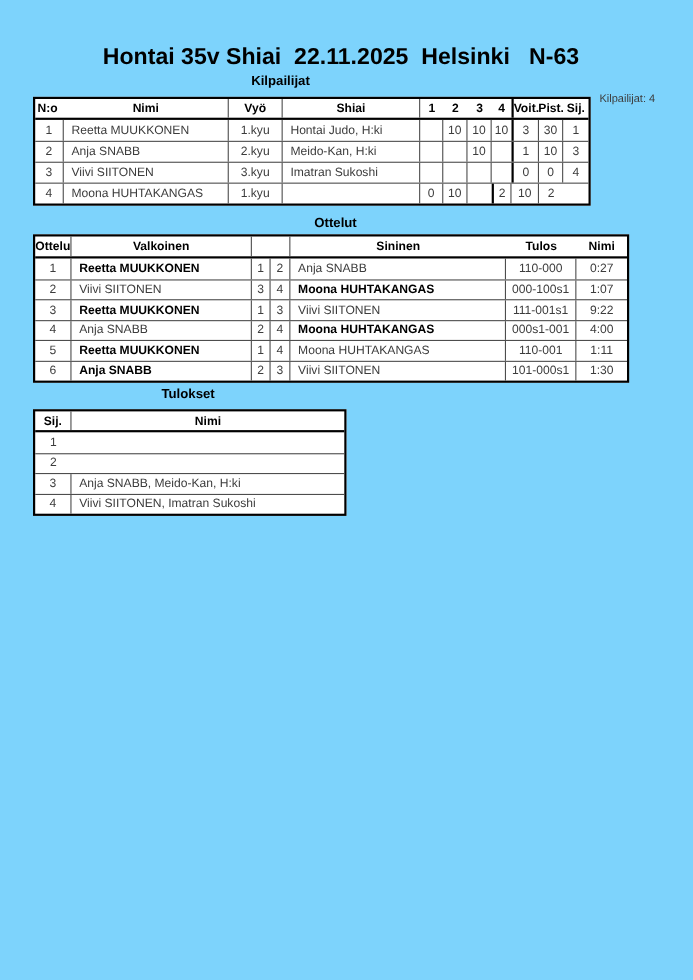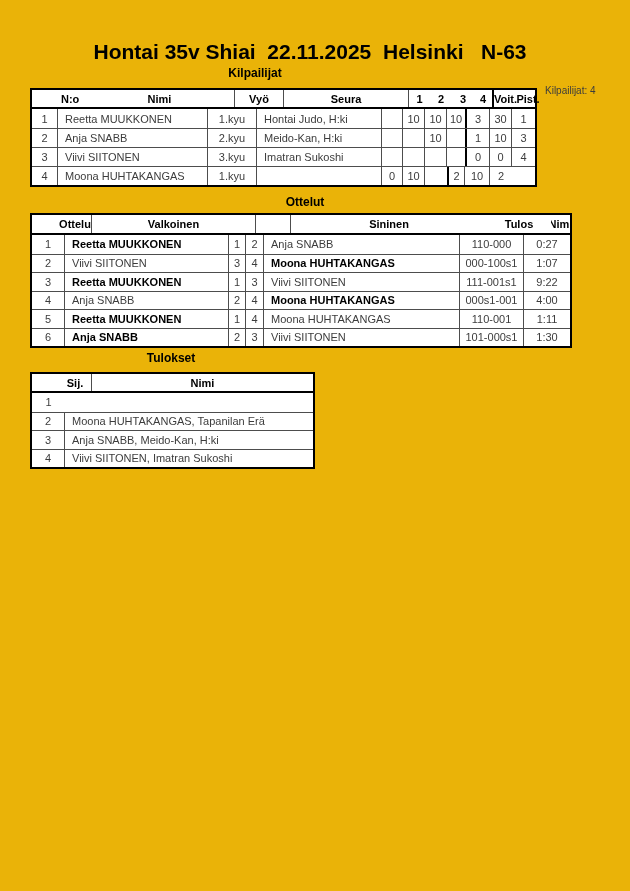--- a/index.html
+++ b/index.html
@@ -1,21 +1,21 @@
 <!DOCTYPE html>
 <html><head>
 <meta charset="utf-8">
 <style>
   * { box-sizing: border-box; margin: 0; padding: 0; }
   html,body { background:#ffffff; }
   #page {
     position: relative;
     width: 630px;
     height: 891px;
-    background: #eab308;
+    background: #7dd3fc;
     font-family: "Liberation Sans", "DejaVu Sans", sans-serif;
     color: #3c3c3c;
     overflow: hidden;
   }
   .title {
     position: absolute;
     top: 40px; left: 310px;
     transform: translateX(-50%);
     font-size: 21px;
     font-weight: bold;
@@ -49,21 +49,21 @@
   }
   #t1 { left: 30px; top: 88px;  width: 507px; }
   #t2 { left: 30px; top: 213px; width: 542px; }
   #t3 { left: 30px; top: 372px; width: 285px; }
   .row { display: grid; align-items: stretch; }
   #t1 .row { grid-template-columns: 26px 150px 49px 125px 21px 22px 22px 18px 25px 22px 1fr; height: 19px; }
   #t2 .row { grid-template-columns: 33px 164px 17px 18px 196px 64px 1fr; height: 18.5px; }
   #t2 .hrow { height: 20px; }
   #t3 .row { grid-template-columns: 33px 1fr; height: 18.5px; }
   #t3 .hrow { height: 19px; }
-  .hrow { border-bottom: 2px solid #000; font-weight: bold; color: #000; padding-left: 27px; }
+  .hrow { border-bottom: 2px solid #000; font-weight: bold; color: #000; }
   .drow + .drow { border-top: 1px solid #4d4d4d; }
   .c {
     display: flex;
     align-items: center;
     justify-content: center;
     border-right: 1px solid #4d4d4d;
     overflow: hidden;
     white-space: nowrap;
   }
   .c:last-child { border-right: none; }
@@ -81,21 +81,21 @@
 
   <div class="title">Hontai 35v Shiai  22.11.2025  Helsinki   N-63</div>
   <div class="section-heading" id="h-kilpailijat">Kilpailijat</div>
   <div class="count-label">Kilpailijat: 4</div>
 
   <div class="tbl" id="t1">
     <div class="row hrow">
       <div class="c hno nb">N:o</div>
       <div class="c">Nimi</div>
       <div class="c">Vyö</div>
-      <div class="c">Seura</div>
+      <div class="c">Shiai</div>
       <div class="c nb">1</div>
       <div class="c nb">2</div>
       <div class="c nb">3</div>
       <div class="c nb">4</div>
       <div class="c nb thickL">Voit.</div>
       <div class="c nb">Pist.</div>
       <div class="c nb">Sij.</div>
     </div>
 
     <div class="row drow">
@@ -233,21 +233,20 @@
   <div class="tbl" id="t3">
     <div class="row hrow">
       <div class="c">Sij.</div>
       <div class="c">Nimi</div>
     </div>
     <div class="row drow">
       <div class="c">1</div>
     </div>
     <div class="row drow">
       <div class="c">2</div>
-      <div class="c left">Moona HUHTAKANGAS, Tapanilan Erä</div>
     </div>
     <div class="row drow">
       <div class="c">3</div>
       <div class="c left">Anja SNABB, Meido-Kan, H:ki</div>
     </div>
     <div class="row drow">
       <div class="c">4</div>
       <div class="c left">Viivi SIITONEN, Imatran Sukoshi</div>
     </div>
   </div>

